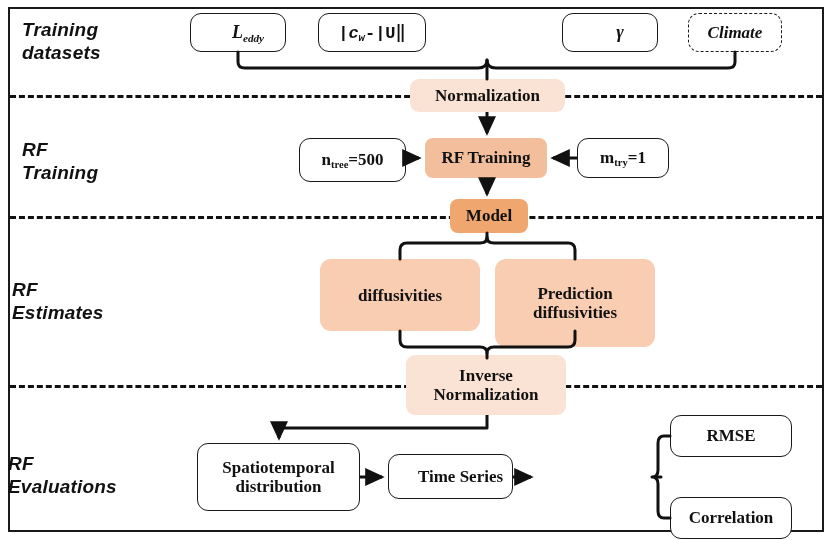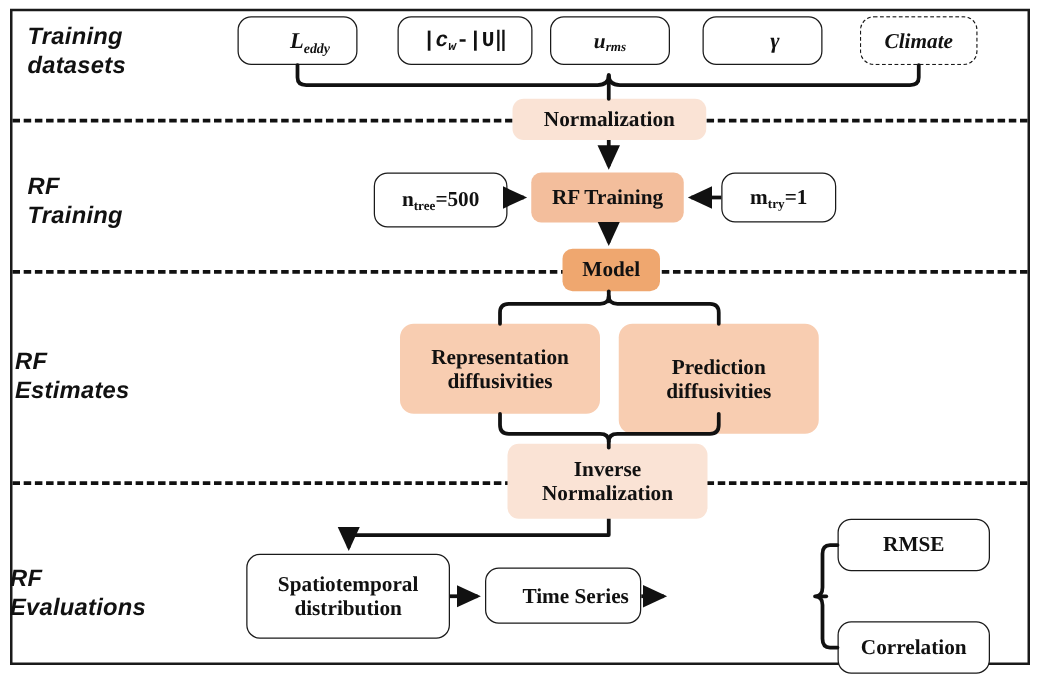--- a/index.html
+++ b/index.html
@@ -51,23 +51,20 @@
   </div>
 
   <div class="box wbox t18 ital" style="left:190px;top:13px;width:96px;height:39px;">
     <span><b><i><span>L</span><sub>eddy</sub></i></b></span>
   </div>
 
   <div class="box wbox t17" style="left:318px;top:13px;width:108px;height:39px;font-family:Liberation Mono, monospace;">
     <span><i><span>|c</span><sub>w</sub></i><span>-|U‖</span></span>
   </div>
 
-  <div class="box wbox t17" style="left:440px;top:13px;width:96px;height:39px;">
-    <span><b><i><span>u</span><sub>rms</sub></i></b></span>
-  </div>
 
   <div class="box wbox t18" style="left:562px;top:13px;width:96px;height:39px;">
     <span><b><i>γ</i></b></span>
   </div>
 
   <div class="box wbox dashed t17 ital" style="left:688px;top:13px;width:94px;height:39px;">
     <span>Climate</span>
   </div>
 
   <div class="box fill-light t17" style="left:410px;top:79px;width:155px;height:33px;">
@@ -84,21 +81,20 @@
 
   <div class="box wbox t17" style="left:577px;top:138px;width:92px;height:40px;">
     <span><span>m</span><sub>try</sub><span>=1</span></span>
   </div>
 
   <div class="box fill-dark t17" style="left:450px;top:199px;width:78px;height:34px;">
     <span>Model</span>
   </div>
 
   <div class="box fill-mid t17 lh" style="left:320px;top:259px;width:160px;height:72px;flex-direction:column;">
-    <div>Representation</div>
     <div>diffusivities</div>
   </div>
 
   <div class="box fill-mid t17 lh" style="left:495px;top:259px;width:160px;height:88px;flex-direction:column;">
     <div>Prediction</div>
     <div>diffusivities</div>
   </div>
 
   <div class="box fill-light t17 lh" style="left:406px;top:355px;width:160px;height:60px;flex-direction:column;">
     <div>Inverse</div>

